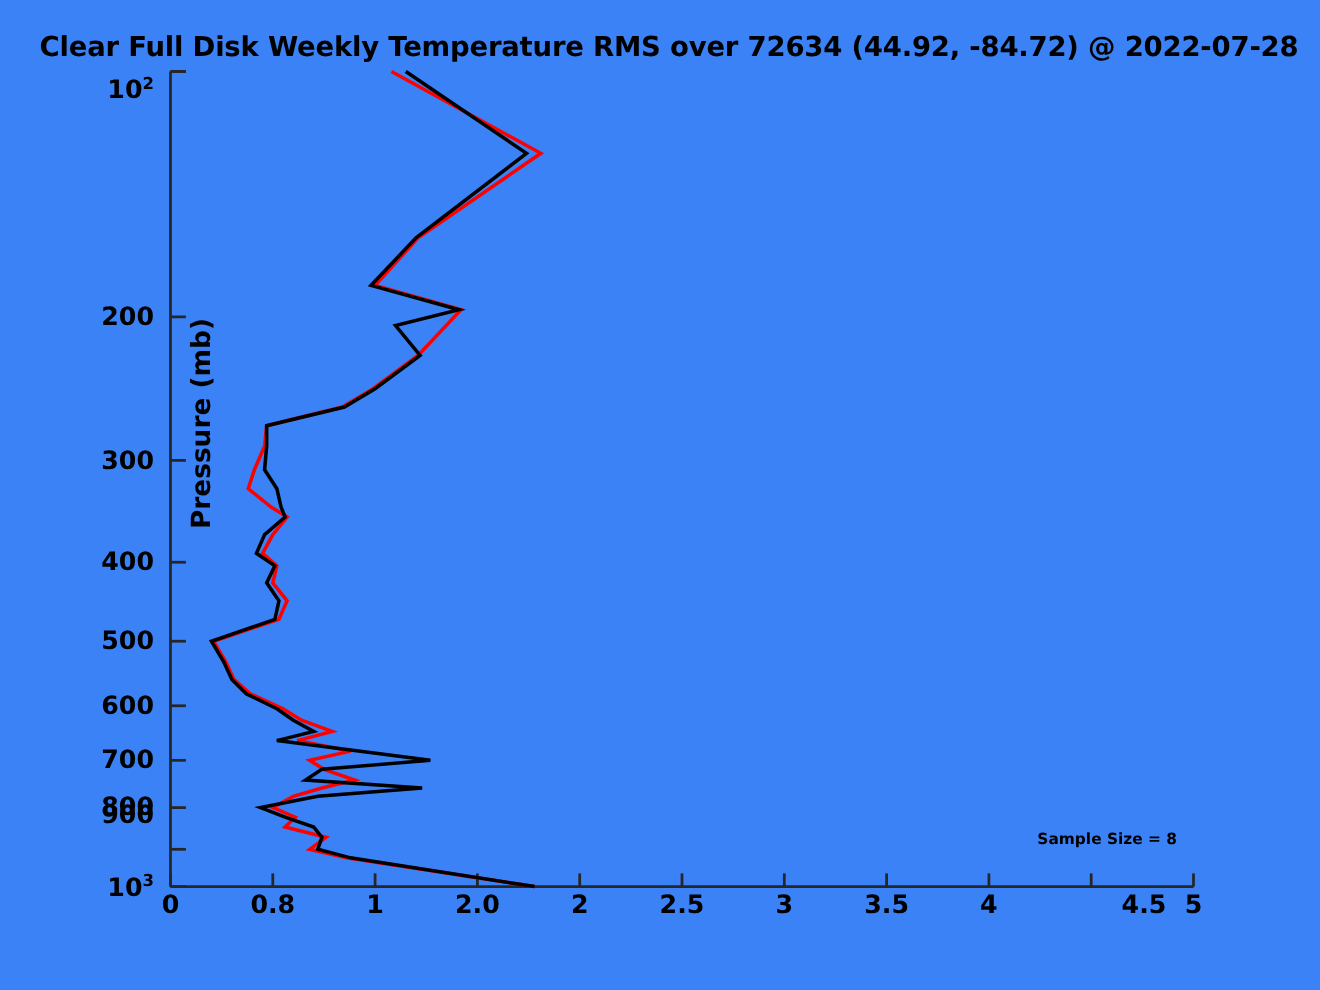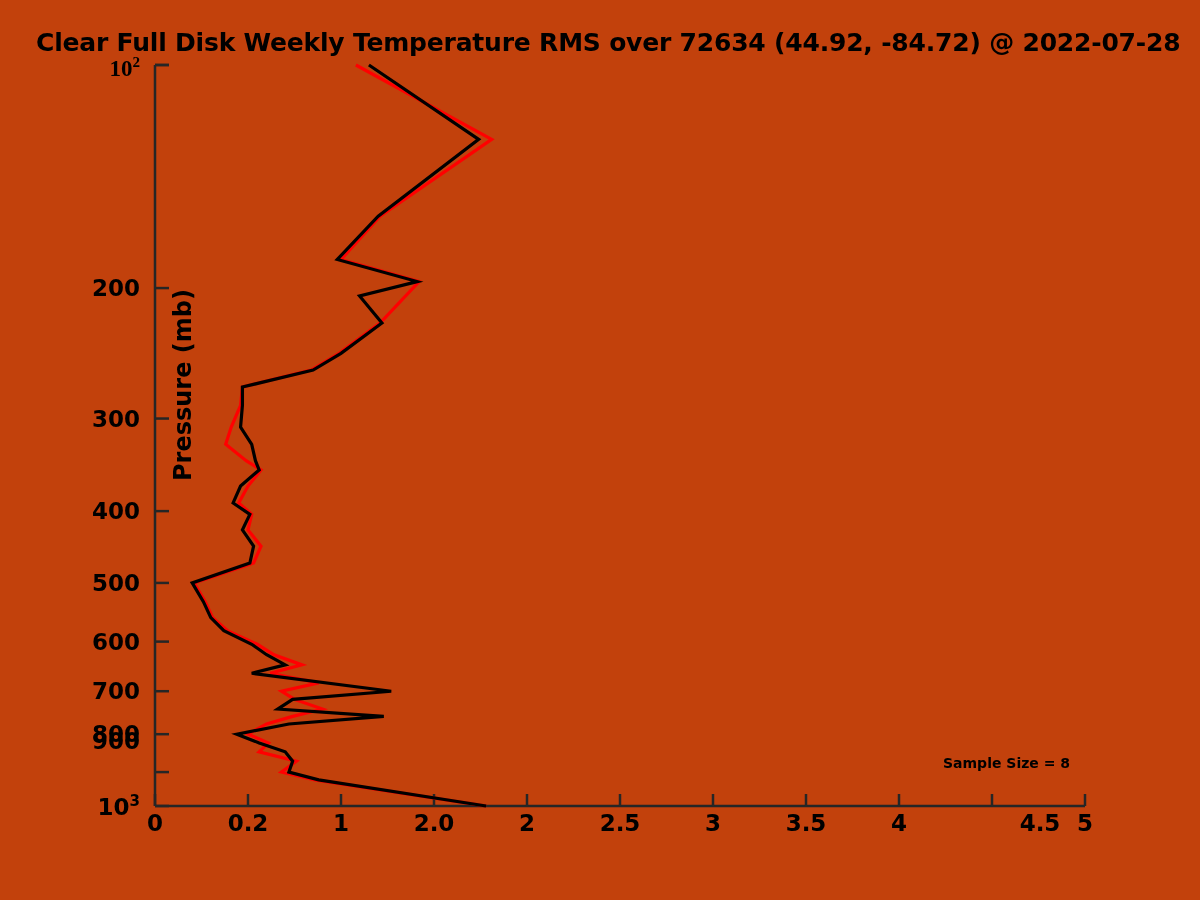--- a/index.html
+++ b/index.html
@@ -10,21 +10,21 @@
   body {
     width: 1200px;
     height: 900px;
     overflow: hidden;
     font-family: "DejaVu Sans", sans-serif;
   }
   #figure {
     position: relative;
     width: 1200px;
     height: 900px;
-    background: #c2410c;
+    background: #3b82f6;
   }
   #plot-title {
     position: absolute;
     left: 36px;
     top: 28px;
     width: 1164px;
     font-family: "DejaVu Sans", sans-serif;
     font-size: 25px;
     font-weight: bold;
     color: #000000;
@@ -174,33 +174,33 @@
           <line x1="0" y1="741" x2="14" y2="741" stroke="#262626" stroke-width="2.5"></line>
         </g>
       <g id="series-lines">
           <polyline points="200.88,0.00 336.66,74.37 225.06,151.25 186.00,194.48 264.12,216.56 225.06,258.09 184.14,288.37 156.24,305.01 87.42,322.02 85.56,340.41 76.26,362.02 70.68,379.31 91.14,395.71 106.02,404.99 93.00,421.04 83.70,437.98 96.72,449.33 93.00,464.88 106.02,481.16 98.58,498.02 39.06,517.94 50.22,536.69 57.66,552.68 72.54,565.70 102.30,579.28 119.04,589.75 146.94,599.88 115.32,608.26 163.68,617.83 126.48,626.22 139.50,634.39 167.40,644.10 137.64,651.41 111.60,658.97 93.00,669.19 113.46,677.92 104.16,686.80 141.36,696.18 126.48,707.09 159.96,714.87 331.08,741.00" fill="none" stroke="#ff0000" stroke-width="3.2" stroke-linejoin="miter" stroke-linecap="butt"></polyline>
           <polyline points="213.90,0.00 323.64,74.37 223.20,151.25 182.28,194.48 262.26,216.56 204.60,231.01 226.92,258.09 186.00,288.37 158.10,305.01 87.42,322.02 87.42,340.41 85.56,362.02 96.72,379.31 100.44,395.71 104.16,404.99 85.56,421.04 78.12,437.98 94.86,449.33 87.42,464.88 98.58,481.16 94.86,498.02 37.20,517.94 48.36,536.69 55.80,552.68 68.82,565.70 96.72,579.28 111.60,589.75 130.20,599.88 96.72,608.26 236.22,626.22 137.64,634.39 122.76,644.10 228.78,651.41 133.92,658.97 81.84,669.19 104.16,677.92 130.20,686.80 137.64,696.18 133.92,707.09 163.68,714.87 331.08,741.00" fill="none" stroke="#000000" stroke-width="3.2" stroke-linejoin="miter" stroke-linecap="butt"></polyline>
         </g>
     </svg>
 
     <div id="xtick-labels">
         <div class="xtick-label" style="left: 0px;">0</div>
-        <div class="xtick-label" style="left: 93px;">0.2</div>
+        <div class="xtick-label" style="left: 93px;">0.8</div>
         <div class="xtick-label" style="left: 186px;">1</div>
         <div class="xtick-label" style="left: 279px;">2.0</div>
         <div class="xtick-label" style="left: 372px;">2</div>
         <div class="xtick-label" style="left: 465px;">2.5</div>
         <div class="xtick-label" style="left: 558px;">3</div>
         <div class="xtick-label" style="left: 651px;">3.5</div>
         <div class="xtick-label" style="left: 744px;">4</div>
         <div class="xtick-label" style="left: 837px; margin-left: 48px;">4.5</div>
         <div class="xtick-label" style="left: 930px;">5</div>
       </div>
     <div id="ytick-labels">
-        <div class="ytick-label" style="top: 3px; font-family: Liberation Serif, serif;">10<sup>2</sup></div>
+        <div class="ytick-label" style="top: 16px;">10<sup>2</sup></div>
         <div class="ytick-label" style="top: 223.063px;">200</div>
         <div class="ytick-label" style="top: 353.547px; margin-left: 34px;">300</div>
         <div class="ytick-label" style="top: 446.126px;">400</div>
         <div class="ytick-label" style="top: 517.937px;">500</div>
         <div class="ytick-label" style="top: 576.61px;">600</div>
         <div class="ytick-label" style="top: 626.218px;">700</div>
         <div class="ytick-label" style="top: 669.19px;">800</div>
         <div class="ytick-label" style="top: 676px;">900</div>
         <div class="ytick-label" style="top: 741px;">10<sup>3</sup></div>
       </div>

